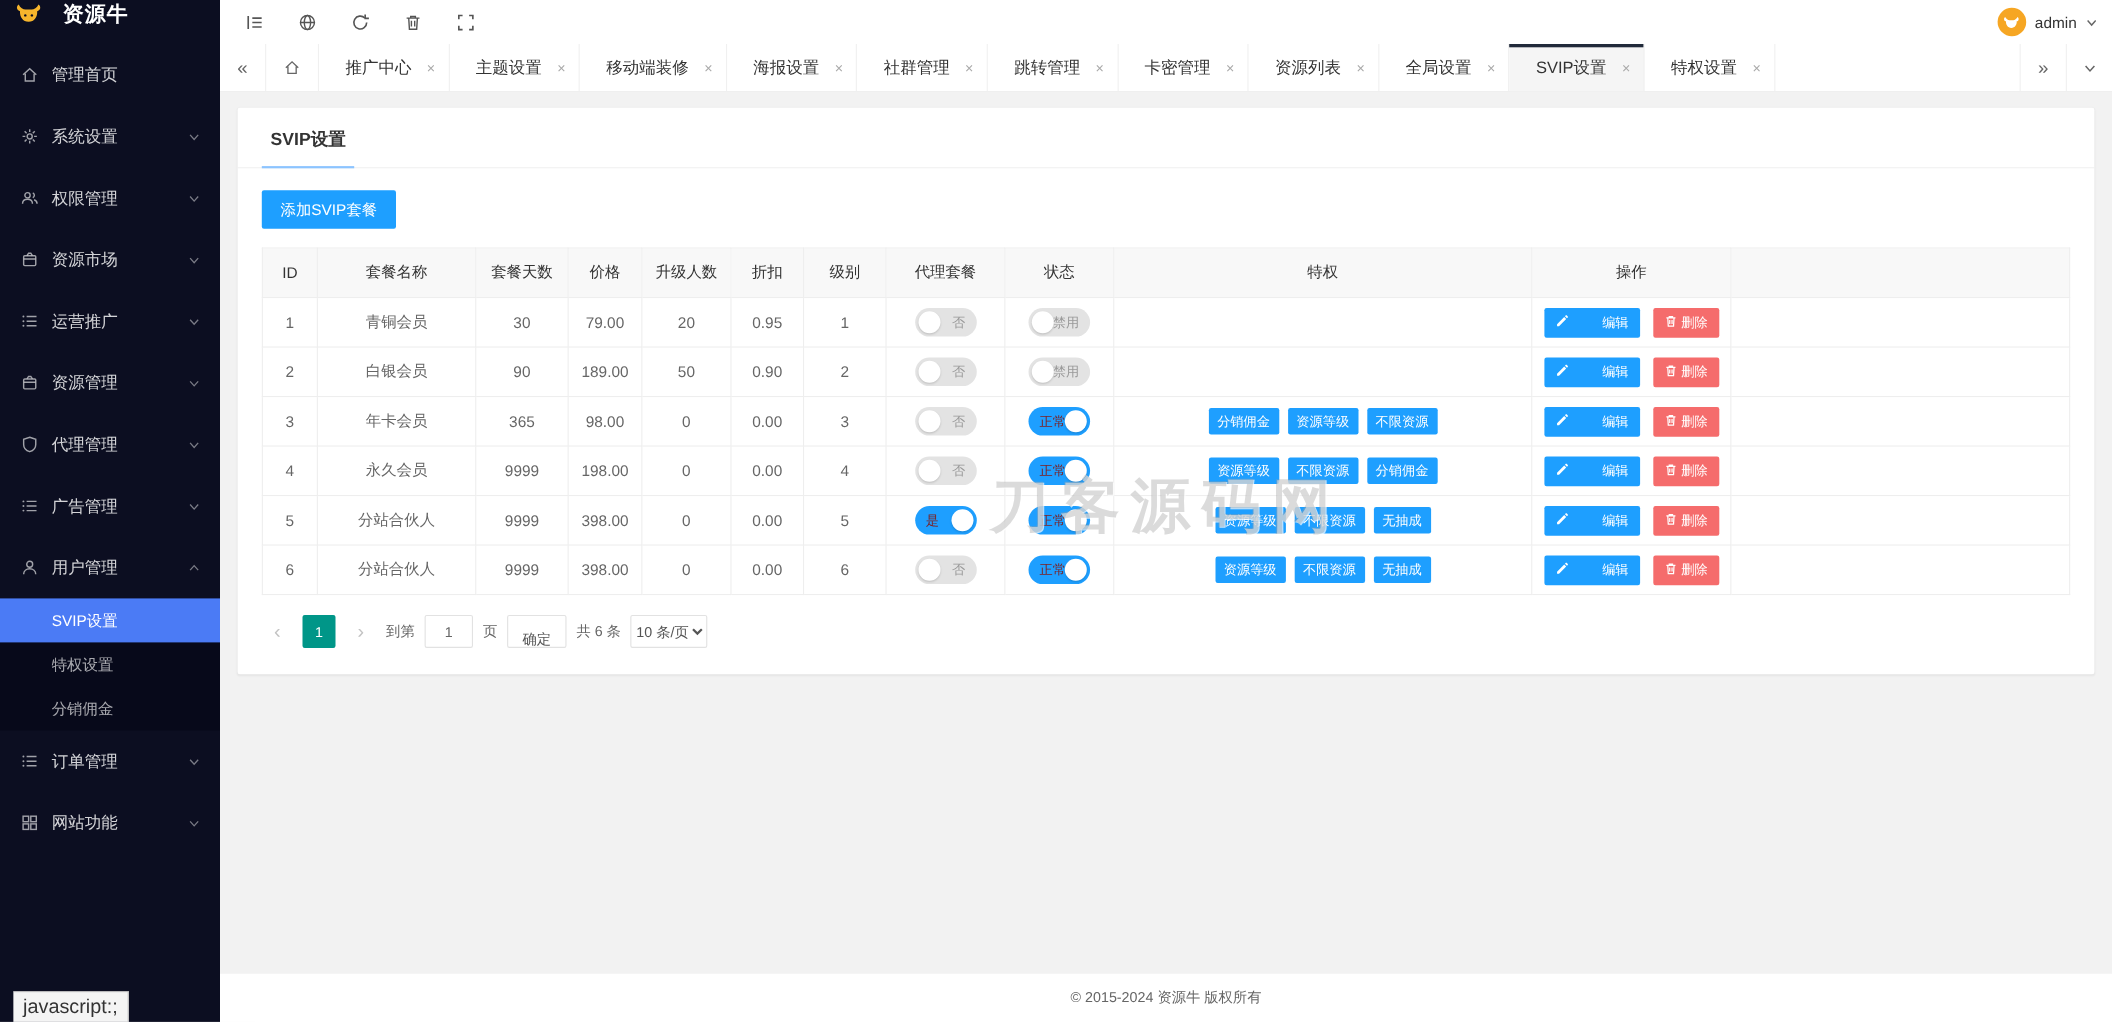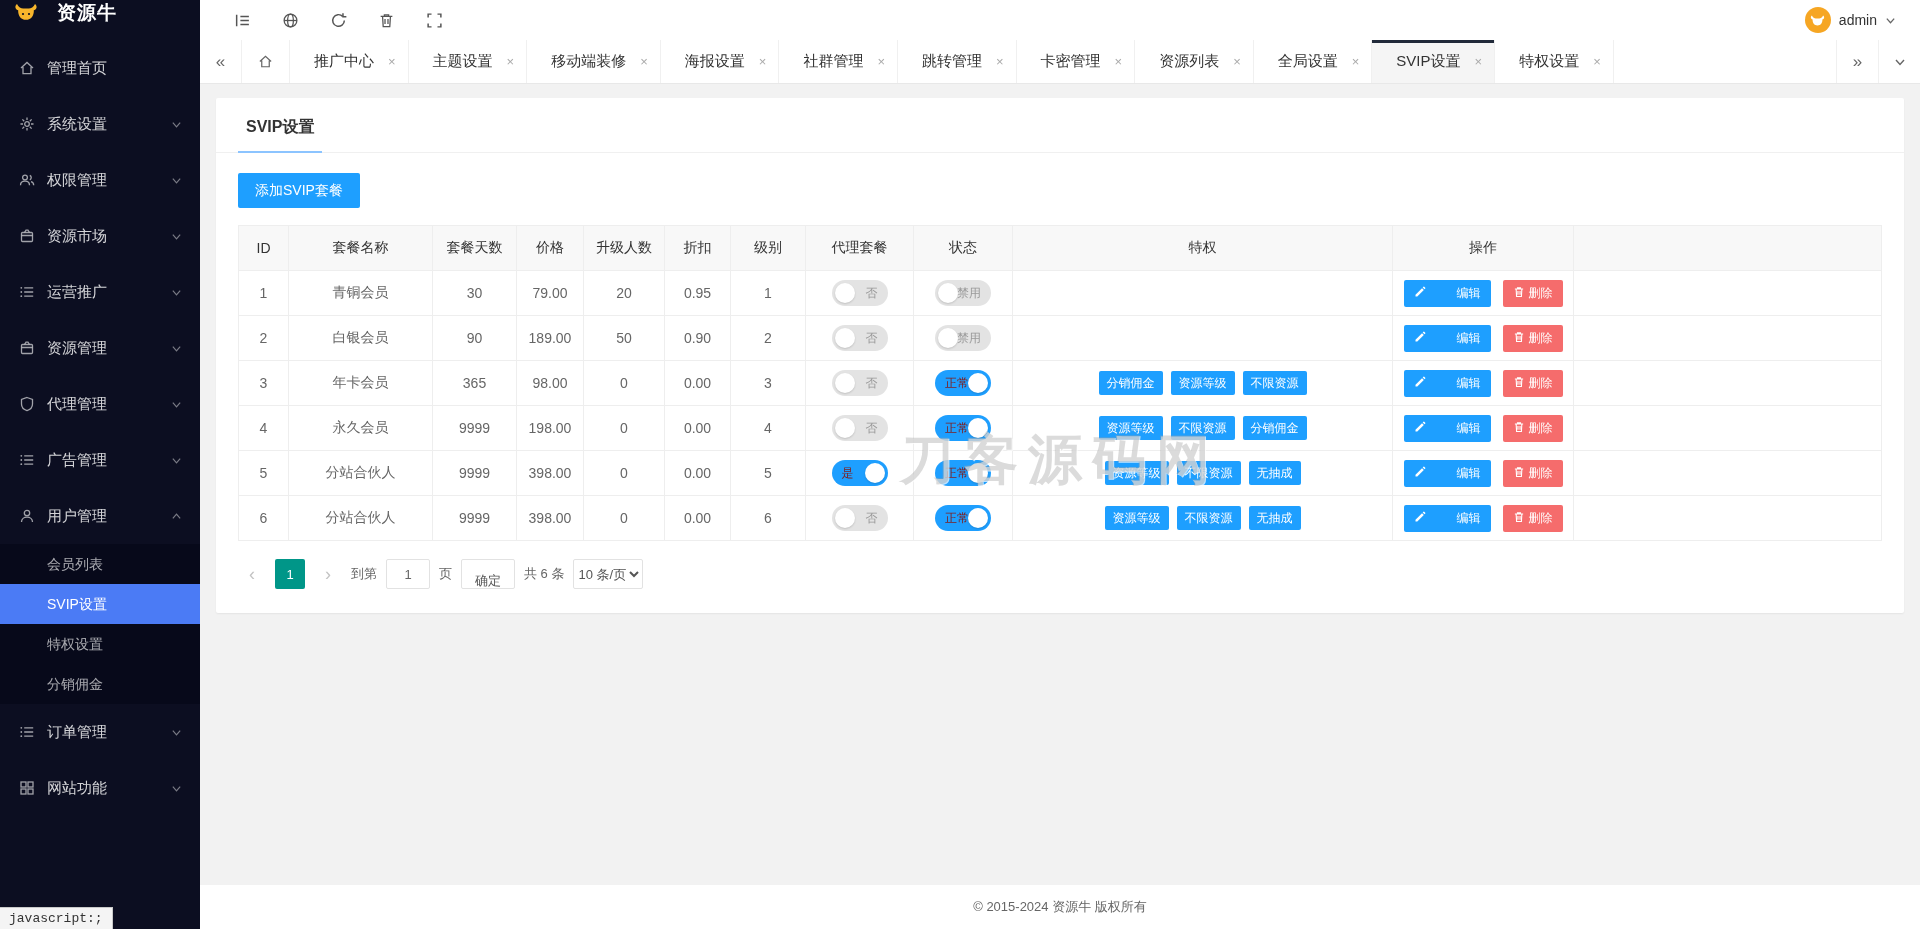--- a/index.html
+++ b/index.html
@@ -14,21 +14,21 @@
   .menu-item { height:56px; display:flex; align-items:center; padding:0 18px; font-size:15px; color:rgba(255,255,255,.82); cursor:pointer; }
   .mi-icon { width:18px; height:16px; margin-right:11px; opacity:.75; display:inline-flex; align-items:center; justify-content:center; }
   .chev { margin-left:auto; opacity:.55; display:inline-flex; }
   .submenu { background:#07091a; }
   .submenu-item { height:40px; line-height:40px; padding-left:47px; font-size:14px; color:rgba(255,255,255,.65); cursor:pointer; }
   .submenu-item.active { background:#4b7bf5; color:#fff; }
 
   
   .main { flex:1; min-width:0; display:flex; flex-direction:column; }
 
-  .topbar { height:40px; background:#fff; display:flex; align-items:center; padding:0 18px; flex-shrink:0; }
+  .topbar { height:40px; background:#fff; display:flex; align-items:center; padding:0 7px; flex-shrink:0; }
   .top-icon { width:48px; height:40px; display:flex; align-items:center; justify-content:center; color:#555; cursor:pointer; }
   .top-right { margin-left:auto; display:flex; align-items:center; gap:8px; cursor:pointer; padding-right:6px; }
   .avatar { width:26px; height:26px; border-radius:50%; background:#f6a623; display:flex; align-items:center; justify-content:center; }
   .admin-name { font-size:14px; color:#333; }
   .top-caret { color:#666; display:inline-flex; }
 
   .tabbar { height:44px; background:#fff; border-bottom:1px solid #e8e8e8; display:flex; align-items:stretch; flex-shrink:0; }
   .tab-ctrl { width:42px; display:flex; align-items:center; justify-content:center; color:#666; border-right:1px solid #f0f0f0; cursor:pointer; font-size:17px; flex-shrink:0; }
   .tab-ctrl.rb { border-right:none; border-left:1px solid #f0f0f0; }
   .tabs { display:flex; flex:1; overflow:hidden; }
@@ -66,21 +66,21 @@
   .pg-arrow { min-width:28px; height:30px; display:inline-flex; align-items:center; justify-content:center; color:#c3c3c3; font-size:18px; cursor:pointer; }
   .pg-num { background:#009688; color:#fff; min-width:30px; height:30px; display:inline-flex; align-items:center; justify-content:center; border-radius:2px; cursor:pointer; }
   .pg-input { width:44px; height:30px; border:1px solid #e2e2e2; border-radius:2px; text-align:center; font-size:13px; color:#666; font-family:inherit; }
   .pg-confirm { height:30px; padding:12px 13px; border:1px solid #e2e2e2; background:#fff; color:#555; border-radius:2px; font-size:13px; cursor:pointer; font-family:inherit; }
   .pg-select { height:30px; border:1px solid #e2e2e2; background:#fff; color:#555; border-radius:2px; font-size:13px; font-family:inherit; cursor:pointer; }
 
   .watermark { position:absolute; left:700px; top:340px; font-size:54px; font-weight:bold; letter-spacing:10px; color:rgba(160,160,160,.38); text-shadow:1px 1px 0 rgba(255,255,255,.7); pointer-events:none; z-index:9; white-space:nowrap; }
 
   .footer { height:44px; background:#fff; display:flex; align-items:center; justify-content:center; font-size:13px; color:#666; flex-shrink:0; }
 
-  .statusbar { position:fixed; left:0; bottom:0; background:#f4f4f4; border:1px solid #c9c9c9; border-left:none; border-bottom:none; font-size:13px; color:#333; padding:3px 9px; z-index:99;font-family:Liberation Mono, monospace; }
+  .statusbar { position:fixed; left:12px; bottom:0; background:#f4f4f4; border:1px solid #c9c9c9; border-left:none; border-bottom:none; font-size:18px; color:#333; padding:3px 9px; z-index:99; }
 </style>
 </head>
 <body>
 
 <div class="layout">
 
   <aside class="sidebar">
     <div class="logo">
       <span class="mi-icon" style="width:24px;height:24px;opacity:1">
         <svg width="24" height="24" viewBox="0 0 24 24">
@@ -209,21 +209,20 @@
             </svg>
           </span>
           <span>用户管理</span>
           <span class="chev">
             <svg width="11" height="11" viewBox="0 0 12 12" fill="none" stroke="currentColor" stroke-width="1.3">
               <polyline points="2,8 6,3.5 10,8"></polyline>
             </svg>
           </span>
         </div>
         <div class="submenu">
-          <div class="submenu-item">会员列表</div>
           <div class="submenu-item active">SVIP设置</div>
           <div class="submenu-item">特权设置</div>
           <div class="submenu-item">分销佣金</div>
         </div>
         <div class="menu-item">
           <span class="mi-icon">
             <svg width="16" height="16" viewBox="0 0 16 16" fill="none" stroke="currentColor" stroke-width="1.3">
               <path d="M5.2 3.8h9M5.2 8h9M5.2 12.2h9"></path>
               <circle cx="2.3" cy="3.8" r=".9" fill="currentColor" stroke="none"></circle>
               <circle cx="2.3" cy="8" r=".9" fill="currentColor" stroke="none"></circle>

